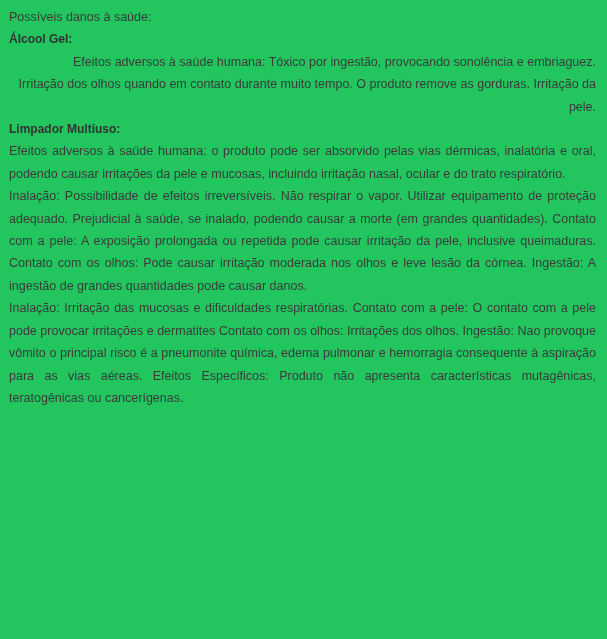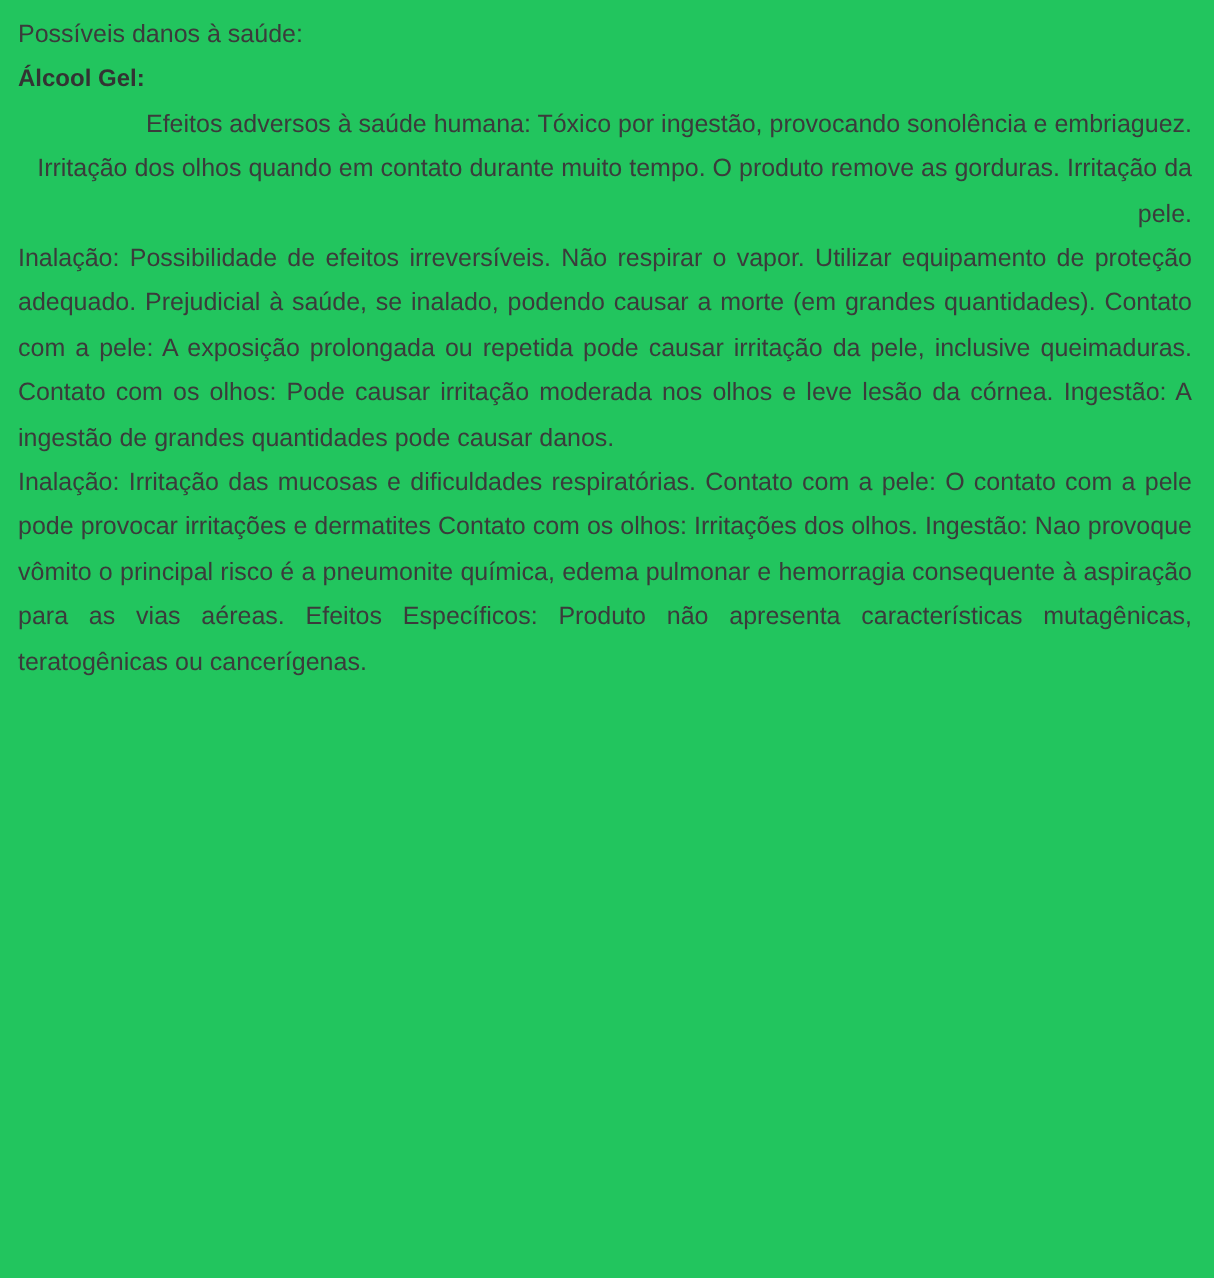--- a/index.html
+++ b/index.html
@@ -49,20 +49,24 @@
   <div>
     <p class="section-heading">Álcool Gel:</p>
     <p class="section-body">Efeitos adversos à saúde humana: Tóxico por ingestão, provocando sonolência e embriaguez.</p>
   </div>
 
 
   <div>
     <p class="section-body">Irritação dos olhos quando em contato durante muito tempo. O produto remove as gorduras. Irritação da pele.</p>
   </div>
 
+  <div>
+    <p class="section-heading">Limpador Multiuso:</p>
+    <p class="section-body justify">Efeitos adversos à saúde humana: o produto pode ser absorvido pelas vias dérmicas, inalatória e oral, podendo causar irritações da pele e mucosas, incluindo irritação nasal, ocular e do trato respiratório.</p>
+  </div>
 
   <div>
     <p class="section-body justify">Inalação: Possibilidade de efeitos irreversíveis. Não respirar o vapor. Utilizar equipamento de proteção adequado. Prejudicial à saúde, se inalado, podendo causar a morte (em grandes quantidades). Contato com a pele: A exposição prolongada ou repetida pode causar irritação da pele, inclusive queimaduras. Contato com os olhos: Pode causar irritação moderada nos olhos e leve lesão da córnea. Ingestão: A ingestão de grandes quantidades pode causar danos.</p>
   </div>
 
   <div>
     <p class="section-body justify">Inalação: Irritação das mucosas e dificuldades respiratórias. Contato com a pele: O contato com a pele pode provocar irritações e dermatites Contato com os olhos: Irritações dos olhos. Ingestão: Nao provoque vômito o principal risco é a pneumonite química, edema pulmonar e hemorragia consequente à aspiração para as vias aéreas. Efeitos Específicos: Produto não apresenta características mutagênicas, teratogênicas ou cancerígenas.</p>
   </div>
 
   <div>

